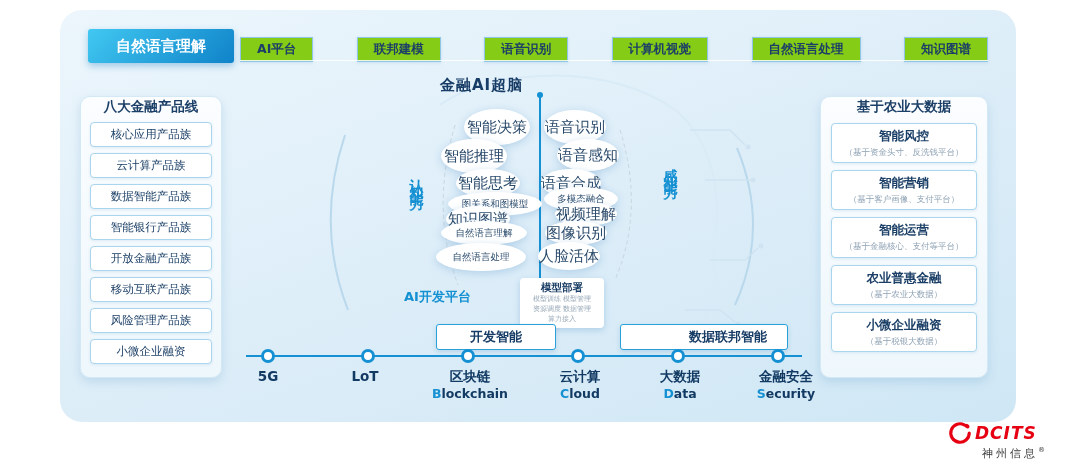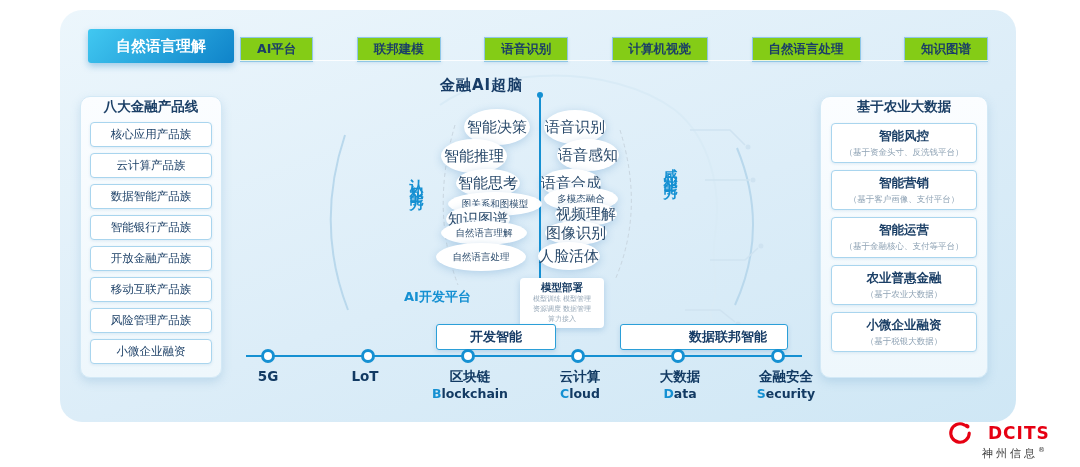--- a/index.html
+++ b/index.html
@@ -98,21 +98,21 @@
     position:absolute;top:349px;width:8px;height:8px;border:3px solid #1590d2;
     background:#fff;border-radius:50%;
   }
   .tl-item{position:absolute;top:368px;transform:translateX(-50%);text-align:center;white-space:nowrap;}
   .tl-zh{font-size:13.5px;font-weight:bold;color:#123a63;}
   .tl-en{font-size:12.5px;font-weight:bold;color:#123a63;}
   .tl-en .first{color:#1590d2;}
   
   .logo{position:absolute;left:948px;top:421px;width:120px;}
   .logo-row{display:flex;align-items:center;}
-  .logo-brand{font-size:17px;font-weight:bold;color:#e60012;letter-spacing:1px;margin-left:16px;}
+  .logo-brand{font-size:17px;font-weight:bold;font-style:italic;color:#e60012;letter-spacing:1px;margin-left:3px;}
   .logo-company{font-size:11px;color:#3a3a3a;letter-spacing:3px;margin:1px 0 0 34px;}
   .logo-reg{font-size:7px;vertical-align:super;letter-spacing:0;}
 </style>
 </head>
 <body>
 
 <div class="bg-panel"></div>
 
 <svg class="brain-deco" width="500" height="300" viewBox="0 0 500 300">
   <path d="M55 75 Q25 165 58 250" fill="none" stroke="#b9d8ec" stroke-width="2"></path>

